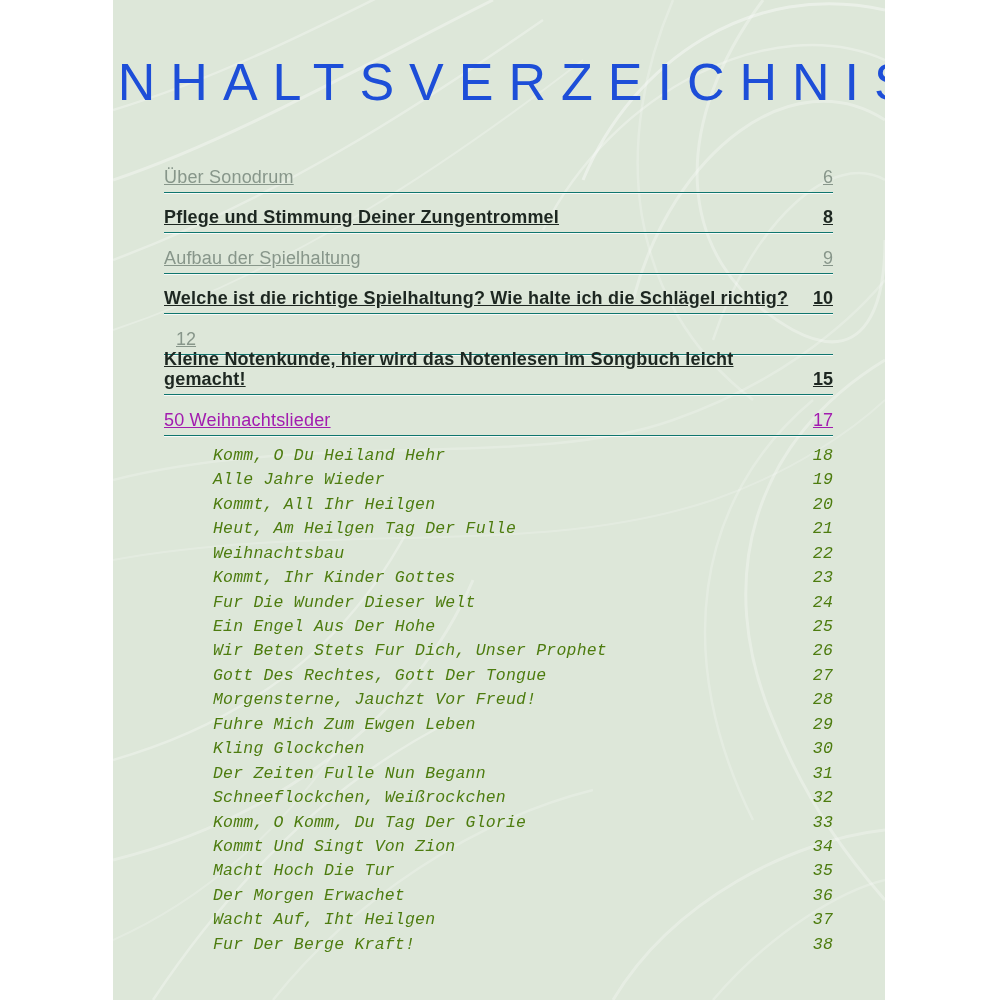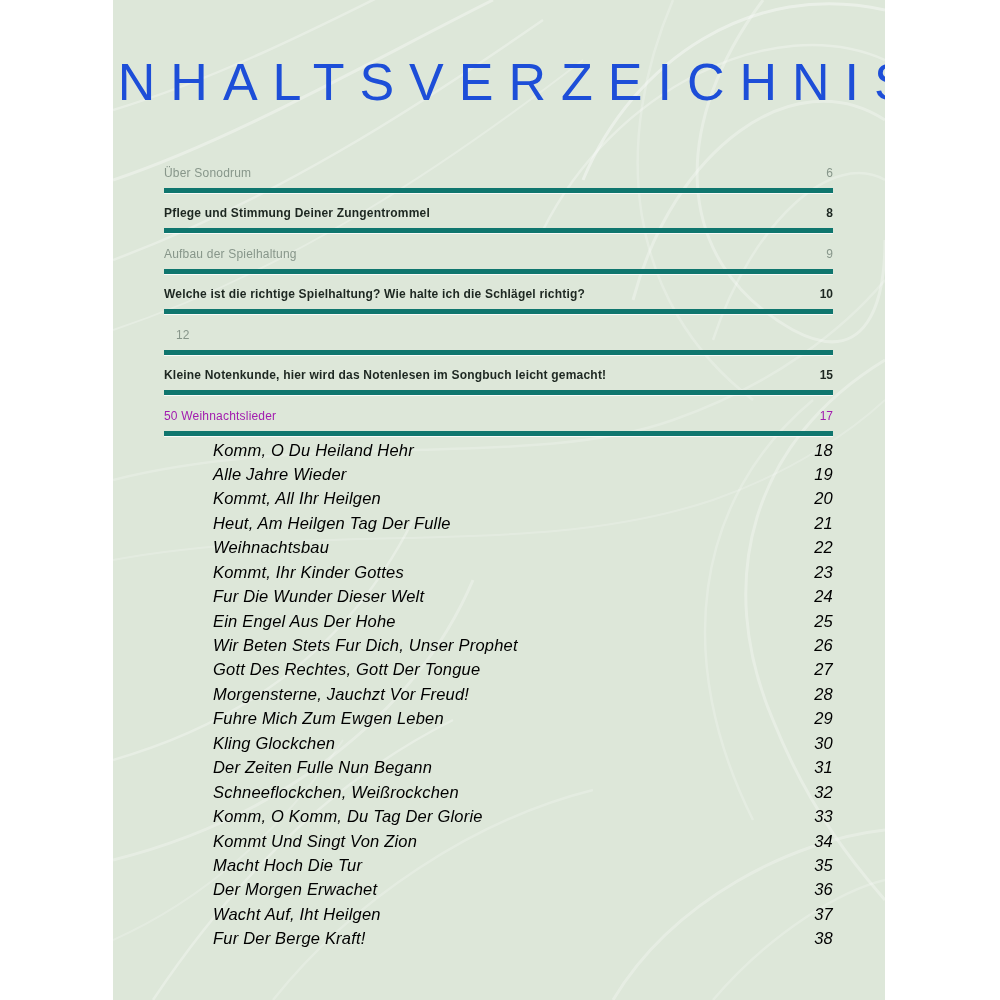--- a/index.html
+++ b/index.html
@@ -21,34 +21,34 @@
   }
   .title{
     margin:0;font-size:52px;font-weight:400;
     letter-spacing:15px;color:#1d4ed8;
     white-space:nowrap;transform:translateX(7px);
   }
   .toc{position:absolute;left:51px;right:52px;top:152px;}
   .trow{
     display:flex;justify-content:space-between;align-items:flex-end;
     height:40.5px;box-sizing:border-box;padding-bottom:5px;
-    border-bottom:5px solid #0f766e;
+    border-bottom:1px solid #0f766e;
     box-shadow:0 1px 0 rgba(255,255,255,0.8);
-    font-size:12px;line-height:20px;
+    font-size:18px;line-height:20px;text-decoration:underline;
   }
   .trow .label{letter-spacing:0.2px;}
   .trow .pnum{margin-left:12px;}
   .row-light{color:#87968a;}
   .row-bold{color:#1d2721;font-weight:700;}
   .row-medium{color:#a21caf;}
   .songs{margin-top:5px;}
   .srow{
-    display:flex;justify-content:space-between;align-items:flex-start;
+    display:flex;justify-content:space-between;align-items:flex-end;
     height:24.45px;box-sizing:border-box;padding-left:49px;
-    font-style:italic;font-size:16.5px;color:#000000;letter-spacing:0.2px;
+    font-style:italic;font-size:16.5px;color:#4d7c0f;letter-spacing:0.2px;font-family:Liberation Mono, monospace;
   }
 </style>
 </head>
 <body>
 
 <div class="canvas">
   <div class="page">
 
     <svg class="deco" viewBox="0 0 772 1000" xmlns="http://www.w3.org/2000/svg" fill="none" stroke="#ffffff">
 

